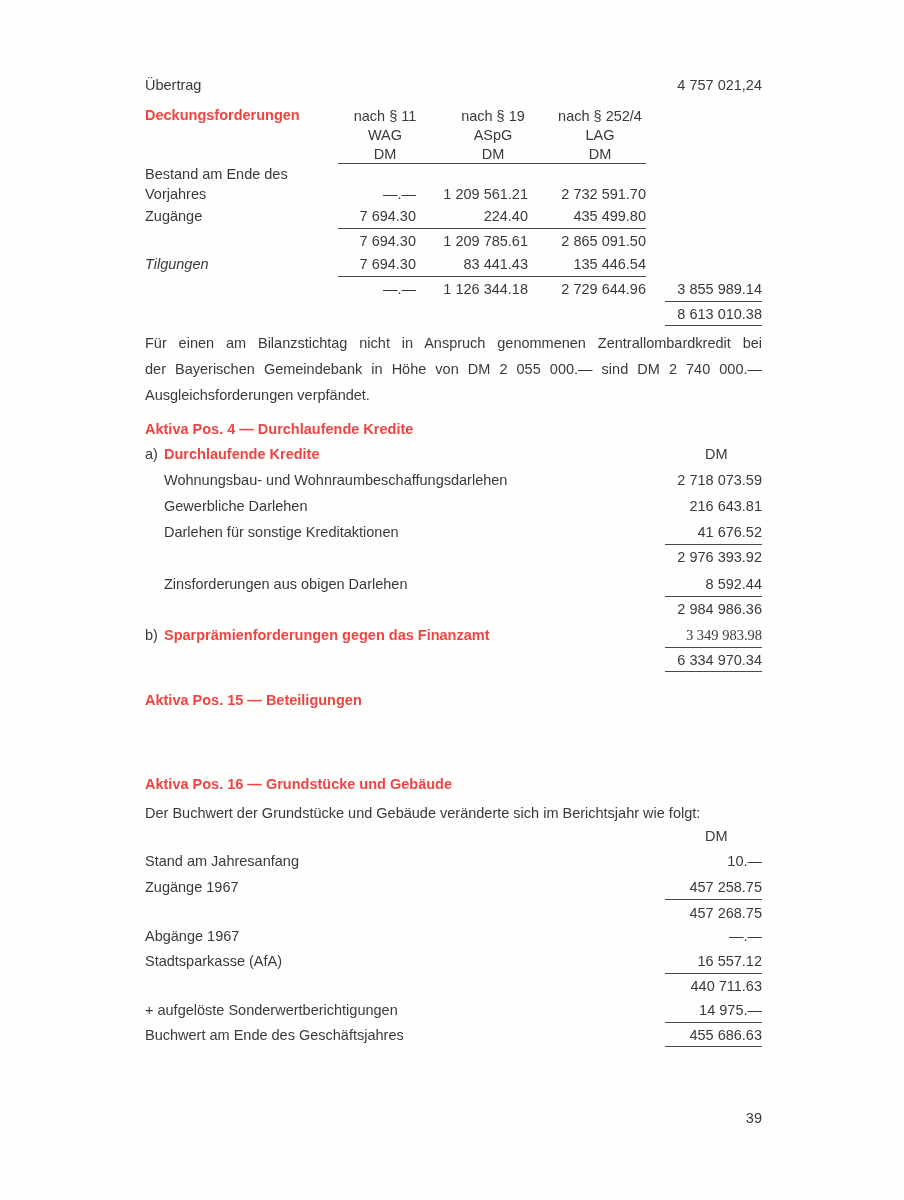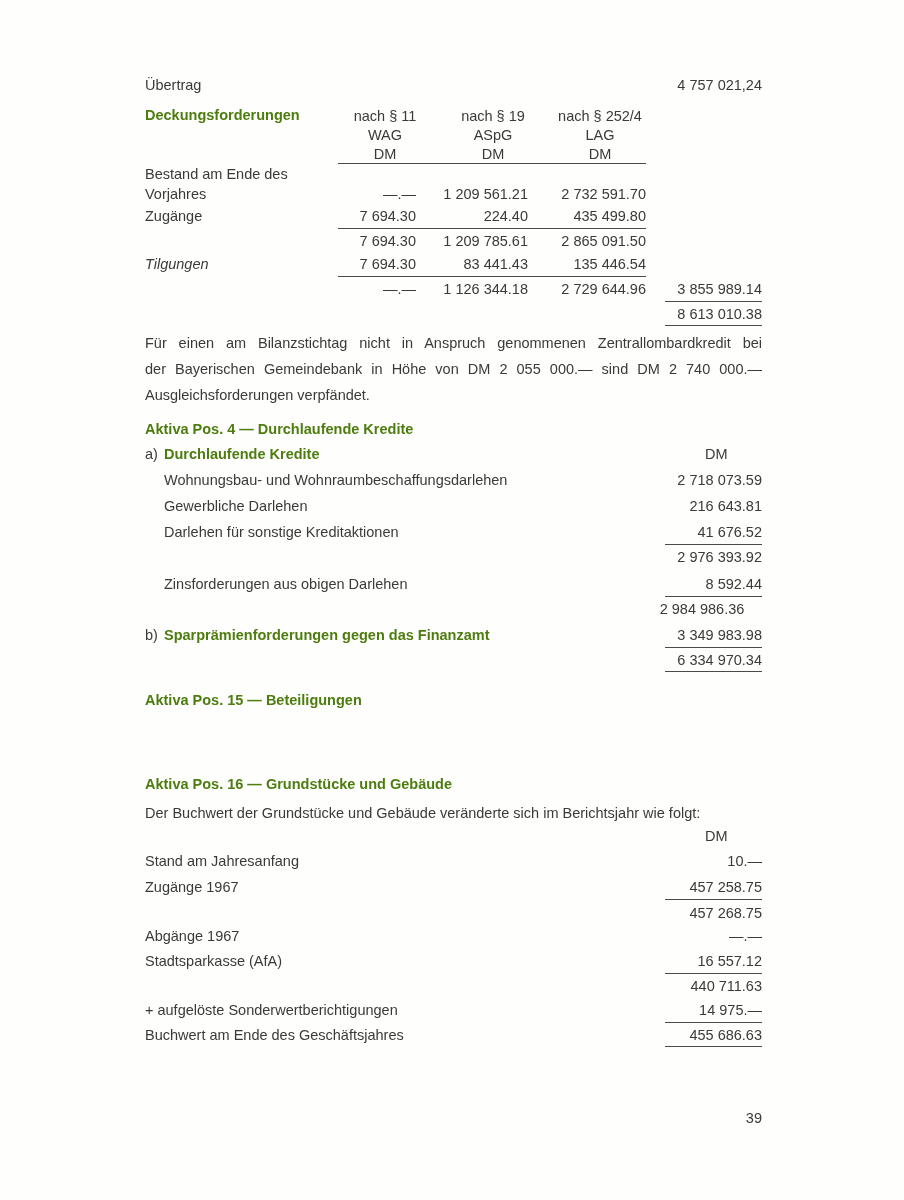--- a/index.html
+++ b/index.html
@@ -8,21 +8,21 @@
     background: #fefefc;
     color: #3a3a3a;
     font-family: "Liberation Sans", sans-serif;
     font-size: 14.5px;
     position: relative;
     overflow: hidden;
   }
   .abs { position: absolute; white-space: nowrap; }
   .r { text-align: right; }
   .c { text-align: center; }
-  .b { font-weight: bold; color: #4d7c0f; }
+  .b { font-weight: bold; color: #ef4444; }
   .line { position: absolute; height: 0; border-top: 1.6px solid #4a4a4a; }
   .para { position: absolute; left: 145px; width: 617px; line-height: 26px; text-align: justify; }
   .para span.l { display: block; text-align-last: justify; }
   .para span.last { display: block; text-align-last: left; }
   .num { width: 120px; text-align: right; }
 </style>
 </head>
 <body>
 
 <div class="abs" style="left:145px; top:77px;">Übertrag</div>
@@ -93,25 +93,25 @@
 <div class="abs" style="left:164px; top:498px;">Gewerbliche Darlehen</div>
 <div class="abs num" style="left:642px; top:498px;">216 643.81</div>
 <div class="abs" style="left:164px; top:524px;">Darlehen für sonstige Kreditaktionen</div>
 <div class="abs num" style="left:642px; top:524px;">41 676.52</div>
 <div class="line" style="left:665px; width:97px; top:544px;"></div>
 <div class="abs num" style="left:642px; top:549px;">2 976 393.92</div>
 
 <div class="abs" style="left:164px; top:576px;">Zinsforderungen aus obigen Darlehen</div>
 <div class="abs num" style="left:642px; top:576px;">8 592.44</div>
 <div class="line" style="left:665px; width:97px; top:596px;"></div>
-<div class="abs num" style="left:642px; top:601px;text-align:center;">2 984 986.36</div>
+<div class="abs num" style="left:642px; top:601px;">2 984 986.36</div>
 
 <div class="abs" style="left:145px; top:627px;">b)</div>
 <div class="abs b" style="left:164px; top:627px;">Sparprämienforderungen gegen das Finanzamt</div>
-<div class="abs num" style="left:642px; top:627px;">3 349 983.98</div>
+<div class="abs num" style="left:642px; top:627px;font-family:Liberation Serif, serif;">3 349 983.98</div>
 <div class="line" style="left:665px; width:97px; top:647px;"></div>
 <div class="abs num" style="left:642px; top:652px;">6 334 970.34</div>
 <div class="line" style="left:665px; width:97px; top:671px;"></div>
 
 <div class="abs b" style="left:145px; top:692px;">Aktiva Pos. 15 — Beteiligungen</div>
 <div class="para" style="top:712px;">
 </div>
 
 <div class="abs b" style="left:145px; top:776px;">Aktiva Pos. 16 — Grundstücke und Gebäude</div>
 <div class="abs" style="left:145px; top:805px;">Der Buchwert der Grundstücke und Gebäude veränderte sich im Berichtsjahr wie folgt:</div>

